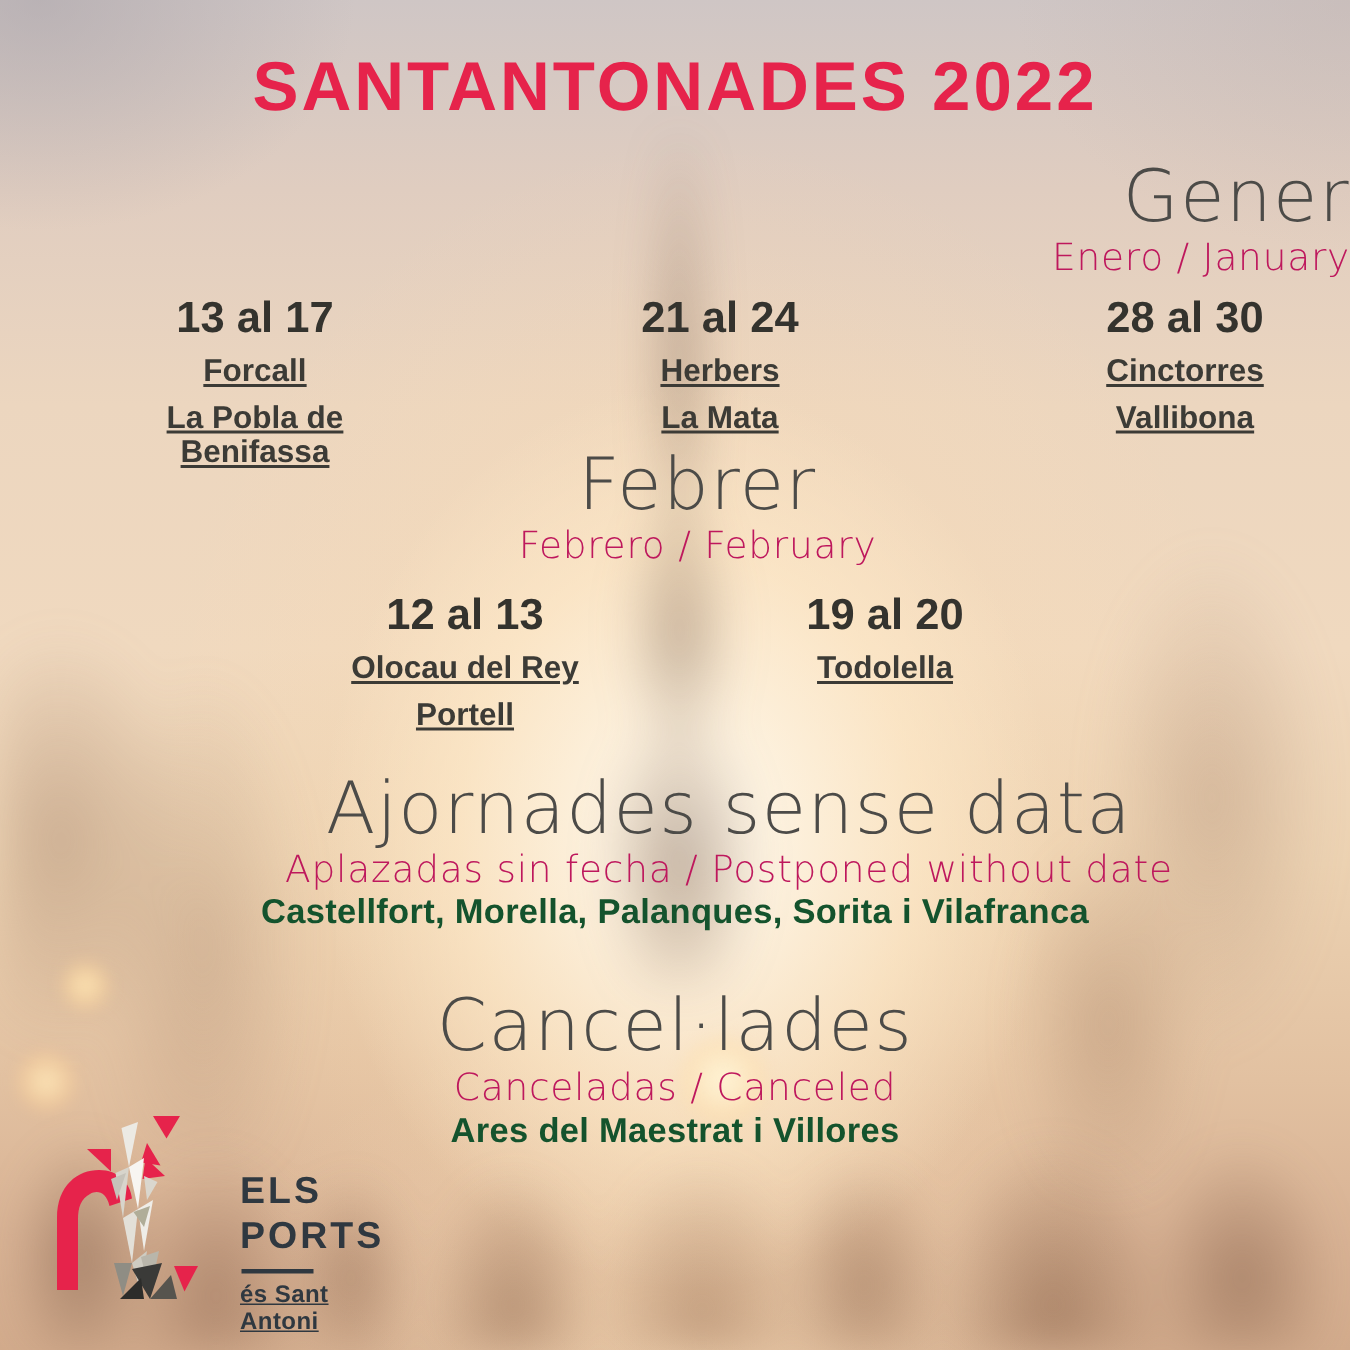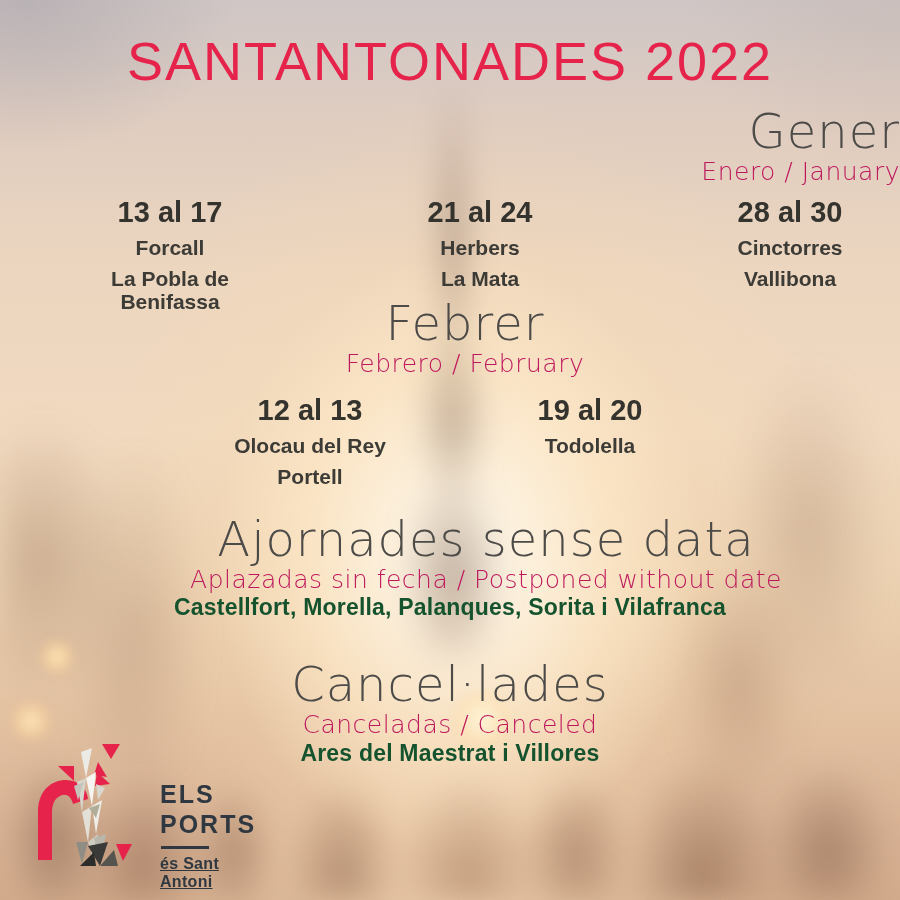--- a/index.html
+++ b/index.html
@@ -57,21 +57,21 @@
       radial-gradient(ellipse 100px 150px at 52% 90%, rgba(150,108,80,0.45), transparent 70%),
       radial-gradient(ellipse 80px 120px at 64% 82%, rgba(140,100,75,0.5), transparent 70%),
       radial-gradient(ellipse 110px 160px at 78% 88%, rgba(135,95,70,0.55), transparent 70%),
       radial-gradient(ellipse 90px 130px at 92% 80%, rgba(130,92,70,0.5), transparent 70%);
     filter:blur(12px);
   }
   
   .layer{position:absolute;left:0;width:900px;text-align:center;}
   .main-title{
     top:30px;
-    font-size:54px;font-weight:400;letter-spacing:2px;
+    font-size:46px;font-weight:700;letter-spacing:2px;
     color:#e6234b;
   }
   .sec-title{
     font-family:"DejaVu Sans", sans-serif;
     font-weight:300;font-size:48px;letter-spacing:1px;
     color:#4c4b48;line-height:1.05;
   }
   .sec-sub{
     font-family:"DejaVu Sans", sans-serif;
     font-weight:300;font-size:25px;letter-spacing:0.5px;
@@ -83,21 +83,21 @@
   .canceled-head{top:659px;}
   .events-row{display:flex;justify-content:center;}
   .row1{top:196px;padding:0 30px;justify-content:space-between;}
   .row2{top:394px;}
   .event{width:280px;}
   .dates{
     font-size:29px;font-weight:700;color:#34332e;line-height:1.15;
   }
   .town{
     display:block;max-width:175px;margin:7px auto 0 auto;
-    font-size:21px;font-weight:700;color:#3c3b36;line-height:1.12;
+    font-size:21px;font-weight:700;color:#3c3b36;line-height:1.12;text-decoration:underline;
   }
   .bold-line{
     font-size:23px;font-weight:700;color:#14532d;letter-spacing:0.2px;
   }
   .postponed-towns{top:594px;}
   .canceled-towns{top:740px;}
   
   .logo{position:absolute;left:34px;top:742px;width:240px;height:140px;}
   .logo-mark{position:absolute;left:0;top:0;}
   .logo-text{position:absolute;left:126px;top:38px;text-align:left;color:#2f3840;}

